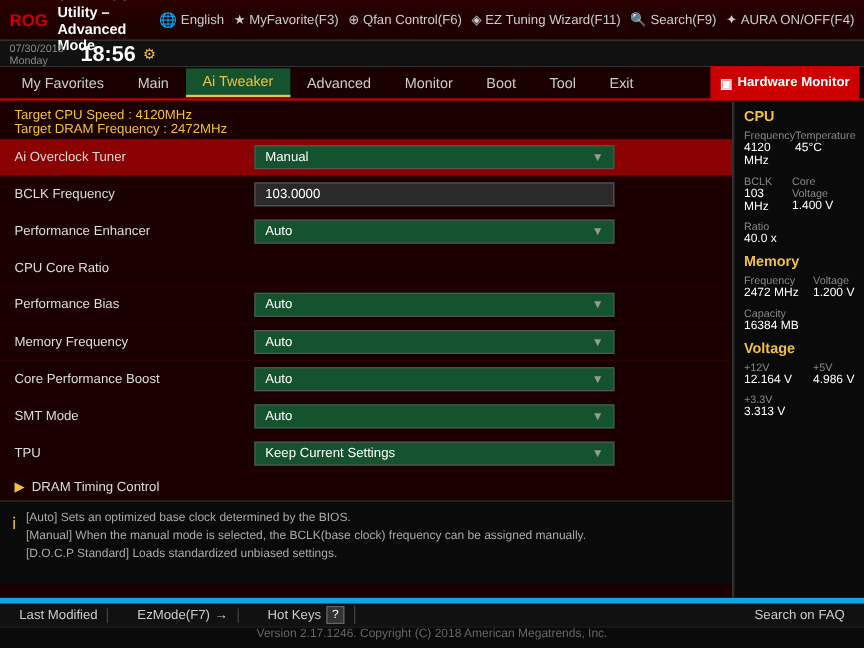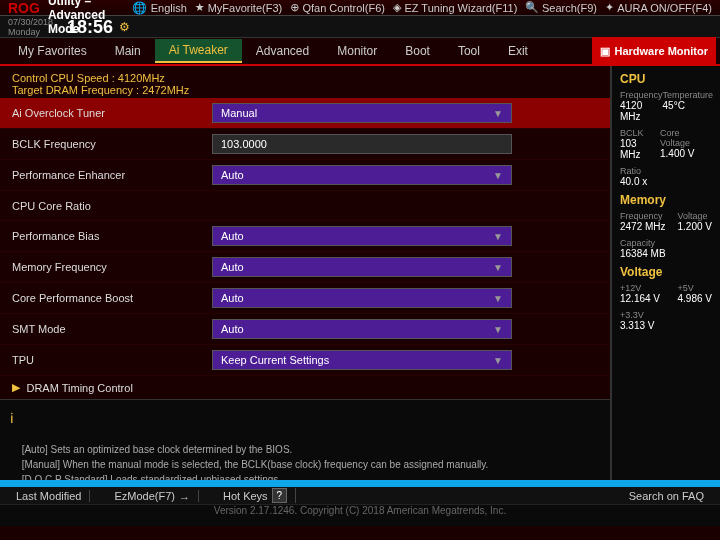--- a/index.html
+++ b/index.html
@@ -15,21 +15,21 @@
     }
 
     
     #header {
       background: linear-gradient(180deg, #2a0000 0%, #1a0000 100%);
       border-bottom: 1px solid #444;
       padding: 4px 8px;
       display: flex;
       align-items: center;
       gap: 8px;
-      height: 16px;
+      height: 34px;
     }
     .header-item {
       display: flex;
       align-items: center;
       gap: 3px;
       color: #ccc;
       font-size: 11px;
       cursor: pointer;
     }
 
@@ -126,21 +126,21 @@
       color: #ddd;
       font-size: 11px;
       flex: 0 0 200px;
     }
     .setting-value {
       flex: 1;
     }
 
     
     .dropdown-control {
-      background: #4c1d95;
+      background: #14532d;
       border: 1px solid #555;
       color: #fff;
       font-size: 11px;
       padding: 3px 8px;
       width: 100%;
       max-width: 300px;
       display: flex;
       align-items: center;
       justify-content: space-between;
       cursor: pointer;
@@ -182,21 +182,21 @@
       color: #aaa;
       min-height: 70px;
       display: flex;
       gap: 8px;
     }
     #info-box .info-icon {
       color: #f0c040;
       font-size: 14px;
       margin-top: 2px;
     }
-    #info-box .info-text { line-height: 1.5; margin-top: 36px; }
+    #info-box .info-text { line-height: 1.5; }
 
     
     #right-panel {
       width: 109px;
       background: #0a0a0a;
       padding: 6px 8px;
       font-size: 10px;
       border-left: 1px solid #333;
     }
     .hw-section-title {
@@ -213,21 +213,21 @@
     }
     .hw-item {
       margin-bottom: 4px;
     }
     .hw-item-label { color: #888; font-size: 9px; }
     .hw-item-value { color: #fff; font-size: 10px; }
 
     
     #status-bar {
       background: #111;
-      border-top: 7px solid #0ea5e9;
+      border-top: 5px solid #0ea5e9;
       height: 24px;
       display: flex;
       align-items: center;
       padding: 0 8px;
       gap: 16px;
       font-size: 11px;
       color: #ccc;
     }
     .status-item {
       display: flex;
@@ -317,21 +317,21 @@
     <span>Hardware Monitor</span>
   </div>
 </div>
 
 <div id="main-content">
 
   <div id="left-panel">
 
     <div class="target-info">
       <div class="cpu-speed">
-        <span>Control CPU Speed :</span>
+        <span>Target CPU Speed :</span>
         <span>4120MHz</span>
       </div>
       <div class="dram-freq">
         <span>Target DRAM Frequency :</span>
         <span>2472MHz</span>
       </div>
     </div>
 
     <div class="setting-row highlighted">
       <span class="setting-label">Ai Overclock Tuner</span>

